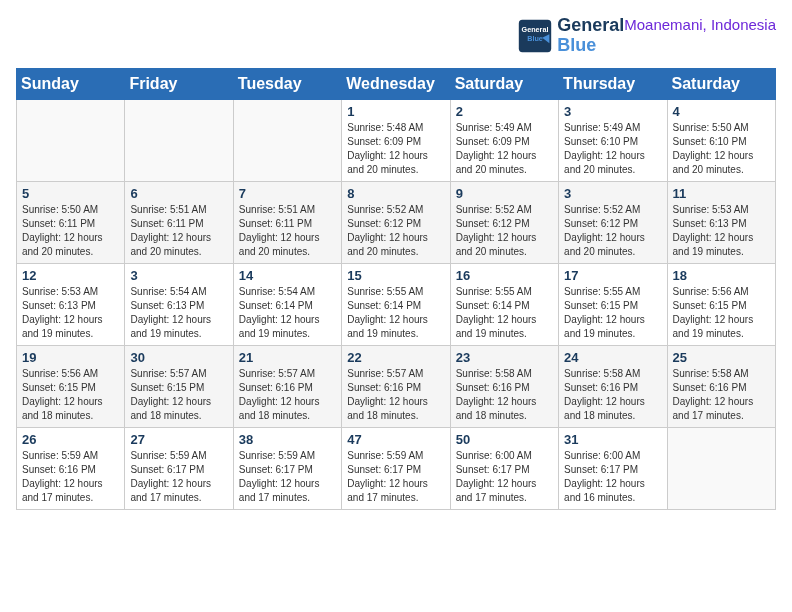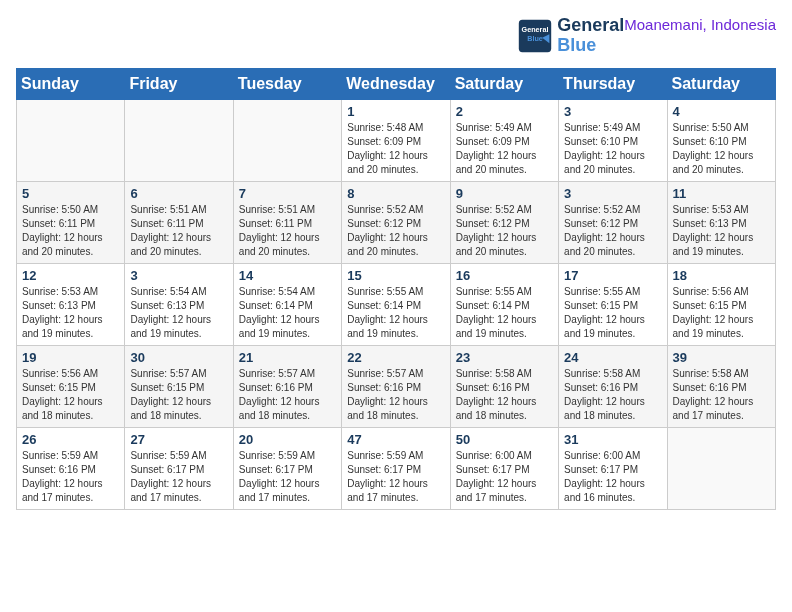--- a/index.html
+++ b/index.html
@@ -293,21 +293,21 @@
 and 18 minutes.</div>
         </td>
         <td>
           <span class="day-num">24</span>
           <div class="day-info">Sunrise: 5:58 AM
 Sunset: 6:16 PM
 Daylight: 12 hours
 and 18 minutes.</div>
         </td>
         <td>
-          <span class="day-num">39</span>
+          <span class="day-num">25</span>
           <div class="day-info">Sunrise: 5:58 AM
 Sunset: 6:16 PM
 Daylight: 12 hours
 and 17 minutes.</div>
         </td>
       </tr>
       <tr>
         <td>
           <span class="day-num">26</span>
           <div class="day-info">Sunrise: 5:59 AM
@@ -316,21 +316,21 @@
 and 17 minutes.</div>
         </td>
         <td>
           <span class="day-num">27</span>
           <div class="day-info">Sunrise: 5:59 AM
 Sunset: 6:17 PM
 Daylight: 12 hours
 and 17 minutes.</div>
         </td>
         <td>
-          <span class="day-num">20</span>
+          <span class="day-num">38</span>
           <div class="day-info">Sunrise: 5:59 AM
 Sunset: 6:17 PM
 Daylight: 12 hours
 and 17 minutes.</div>
         </td>
         <td>
           <span class="day-num">47</span>
           <div class="day-info">Sunrise: 5:59 AM
 Sunset: 6:17 PM
 Daylight: 12 hours

